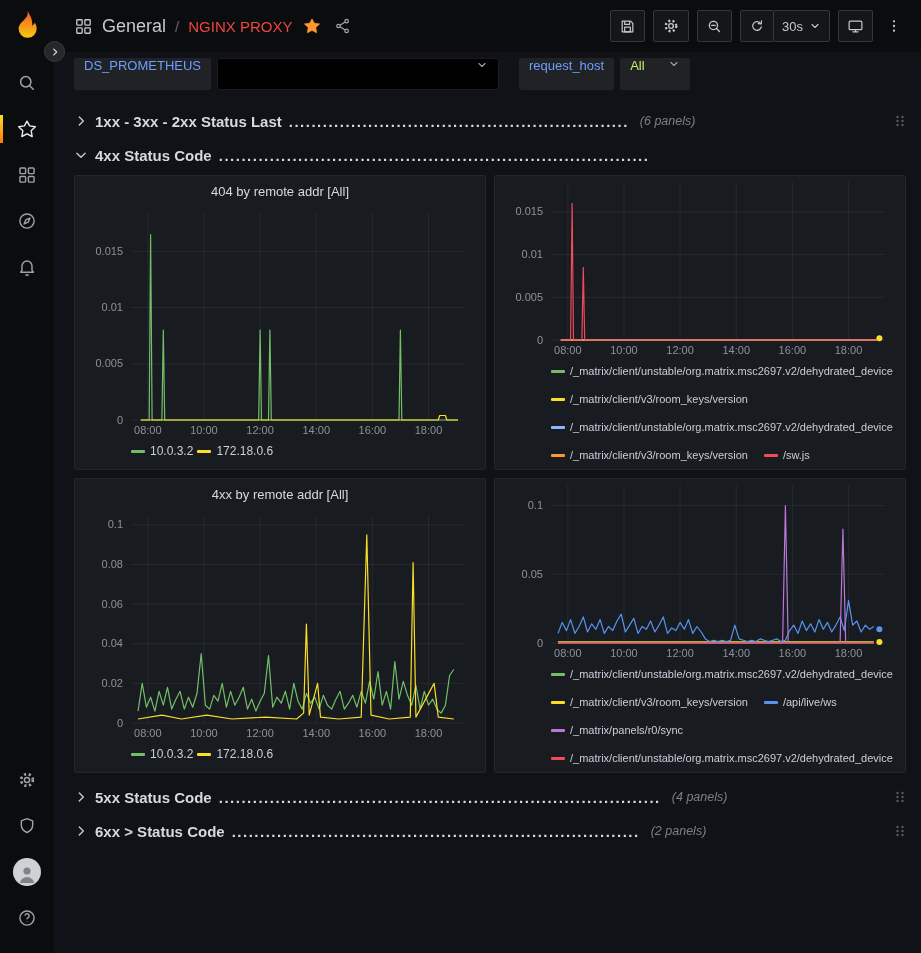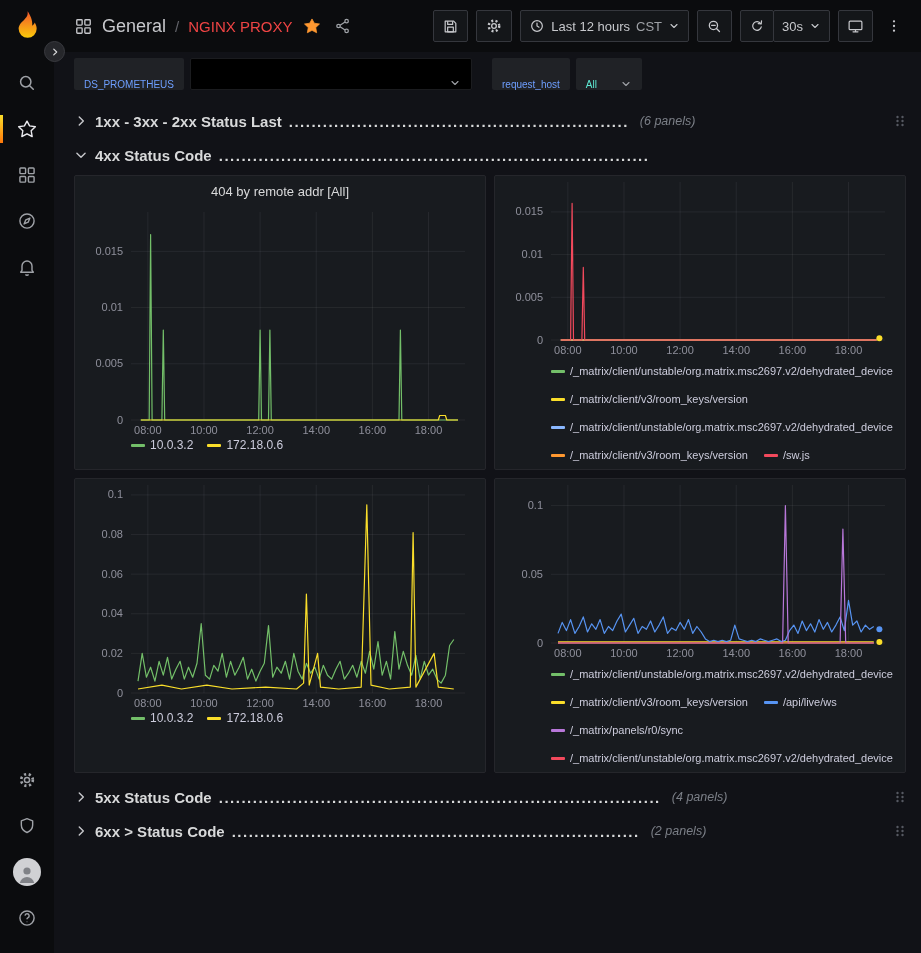--- a/index.html
+++ b/index.html
@@ -31,43 +31,43 @@
   .icon-btn-inline{background:none;border:none;color:#9fa2a7;cursor:pointer;display:flex;align-items:center;padding:0 2px}
   .tb-right{display:flex;align-items:center;gap:8px}
   .tbtn{height:32px;min-width:32px;display:flex;align-items:center;justify-content:center;gap:6px;background:#141619;border:1px solid #35373d;border-radius:2px;color:#c7c8cc;font-size:13px;cursor:pointer;padding:0 8px}
   .tbtn.ghost{border:none;background:none;min-width:26px;padding:0 2px}
   .tgroup{display:flex}
   .tgroup .tbtn+.tbtn{margin-left:-1px}
   .zone{color:#9fa2a7}
 
   
   .subbar{height:44px;display:flex;align-items:center;gap:6px;padding:0 20px;background:#111217}
-  .chip{height:32px;display:flex;align-items:flex-end;padding:0 10px;background:#202226;border-radius:2px;font-size:10px;cursor:pointer}
+  .chip{height:32px;display:flex;align-items:flex-start;padding:0 10px;background:#202226;border-radius:2px;font-size:13px;cursor:pointer}
   .chip.lbl{color:#6e9fff;font-weight:500}
   .chip.black{width:282px;background:#000;justify-content:flex-end;color:#9fa2a7;border:1px solid #1b1c1f}
-  .chip.val{color:#5eead4;gap:23px}
+  .chip.val{color:#bef264;gap:23px}
   .gap8{width:8px}
 
   
   .dashboard{flex:1;padding:8px 15px 0 20px;overflow:hidden}
   .rowhdr{height:28px;display:flex;align-items:center;gap:7px;cursor:pointer;margin:3px 0 6px;color:#d8d9da}
   .rowhdr .chev{color:#c7c8cc;display:flex}
   .row-title{font-weight:700;font-size:15px;white-space:nowrap}
   .row-dots{font-weight:700;font-size:15px;letter-spacing:1.5px;white-space:nowrap;overflow:hidden}
   .row-count{font-style:italic;font-size:12.5px;color:#7b7f87;margin-left:4px;white-space:nowrap}
   .drag{margin-left:auto;color:#565962;display:flex;cursor:grab}
 
   .panels-grid{display:grid;grid-template-columns:1fr 1fr;gap:8px;margin:2px 0 10px}
   .panel{background:#181b1f;border:1px solid #25262b;border-radius:2px;height:295px;overflow:hidden;display:flex;flex-direction:column;padding:0 10px}
   .ptitle{height:30px;flex:0 0 30px;display:flex;align-items:center;justify-content:center;font-size:13px;font-weight:500;color:#d8d9da;cursor:pointer}
   .plot{width:100%}
   .plot.tall{height:232px;flex:0 0 232px}
   .plot.short{height:182px;flex:0 0 182px}
   .legend{color:#ccccdc}
-  .legend.inline{display:flex;gap:14px;padding-left:46px;font-size:12px;height:26px;align-items:flex-start}
+  .legend.inline{display:flex;gap:4px;padding-left:46px;font-size:12px;height:26px;align-items:center}
   .legend.wrap{display:flex;flex-wrap:wrap;column-gap:16px;row-gap:1px;padding-left:46px;font-size:11px;line-height:17px;overflow:hidden;flex:1}
   .li{display:inline-flex;align-items:center;gap:5px;white-space:nowrap;cursor:pointer}
   .li i{width:14px;height:3px;border-radius:1px;display:inline-block;flex:0 0 14px}
   .plot svg text{font-family:"Liberation Sans",sans-serif}
 </style>
 </head>
 <body>
 
 <div class="app">
 
@@ -181,31 +181,20 @@
           <svg width="17" height="17" viewBox="0 0 24 24" fill="none" stroke="currentColor" stroke-width="1.7" stroke-linejoin="round">
               <path d="M4.5 4.5h12l3 3v12h-15z"></path>
               <path d="M8 4.5V9h7V4.5"></path>
               <rect x="8" y="13" width="8" height="6.5"></rect>
             </svg>
         </button>
         <button class="tbtn">
           <svg width="18" height="18" viewBox="0 0 24 24" fill="none" stroke="currentColor">
               <circle cx="12" cy="12" r="7" stroke-width="3.2" stroke-dasharray="2.6 3.1"></circle>
               <circle cx="12" cy="12" r="3.1" stroke-width="1.8"></circle>
-            </svg>
-        </button>
-        <button class="tbtn">
-          <svg width="16" height="16" viewBox="0 0 24 24" fill="none" stroke="currentColor" stroke-width="1.8" stroke-linecap="round">
-              <circle cx="12" cy="12" r="8"></circle>
-              <path d="M12 7.5V12l3 1.8"></path>
-            </svg>
-          <span>Last 12 hours</span>
-          <span class="zone">CST</span>
-          <svg width="12" height="12" viewBox="0 0 24 24" fill="none" stroke="currentColor" stroke-width="2.2" stroke-linecap="round" stroke-linejoin="round">
-              <polyline points="6 9 12 15 18 9"></polyline>
             </svg>
         </button>
         <button class="tbtn">
           <svg width="17" height="17" viewBox="0 0 24 24" fill="none" stroke="currentColor" stroke-width="1.8" stroke-linecap="round">
               <circle cx="10.5" cy="10.5" r="5.8"></circle>
               <path d="M14.8 14.8 19 19M8 10.5h5"></path>
             </svg>
         </button>
         <div class="tgroup">
           <button class="tbtn">
@@ -382,20 +371,21 @@
                 <span>/_matrix/client/v3/room_keys/version</span>
               </span>
               <span class="li">
                 <i style="background: rgb(242, 73, 92);"></i>
                 <span>/sw.js</span>
               </span>
             </div>
         </section>
 
         <section class="panel">
+          <header class="ptitle">4xx by remote addr [All]</header>
           <div class="plot tall">
               <svg width="390" height="232">
                 <line x1="46" x2="380" y1="214" y2="214" stroke="rgba(204,204,220,0.08)"></line>
                 <text x="38" y="217.5" text-anchor="end" fill="rgba(204,204,220,0.65)" font-size="11">0</text>
                 <line x1="46" x2="380" y1="174.38095238095238" y2="174.38095238095238" stroke="rgba(204,204,220,0.08)"></line>
                 <text x="38" y="177.88095238095238" text-anchor="end" fill="rgba(204,204,220,0.65)" font-size="11">0.02</text>
                 <line x1="46" x2="380" y1="134.76190476190476" y2="134.76190476190476" stroke="rgba(204,204,220,0.08)"></line>
                 <text x="38" y="138.26190476190476" text-anchor="end" fill="rgba(204,204,220,0.65)" font-size="11">0.04</text>
                 <line x1="46" x2="380" y1="95.14285714285715" y2="95.14285714285715" stroke="rgba(204,204,220,0.08)"></line>
                 <text x="38" y="98.64285714285715" text-anchor="end" fill="rgba(204,204,220,0.65)" font-size="11">0.06</text>

